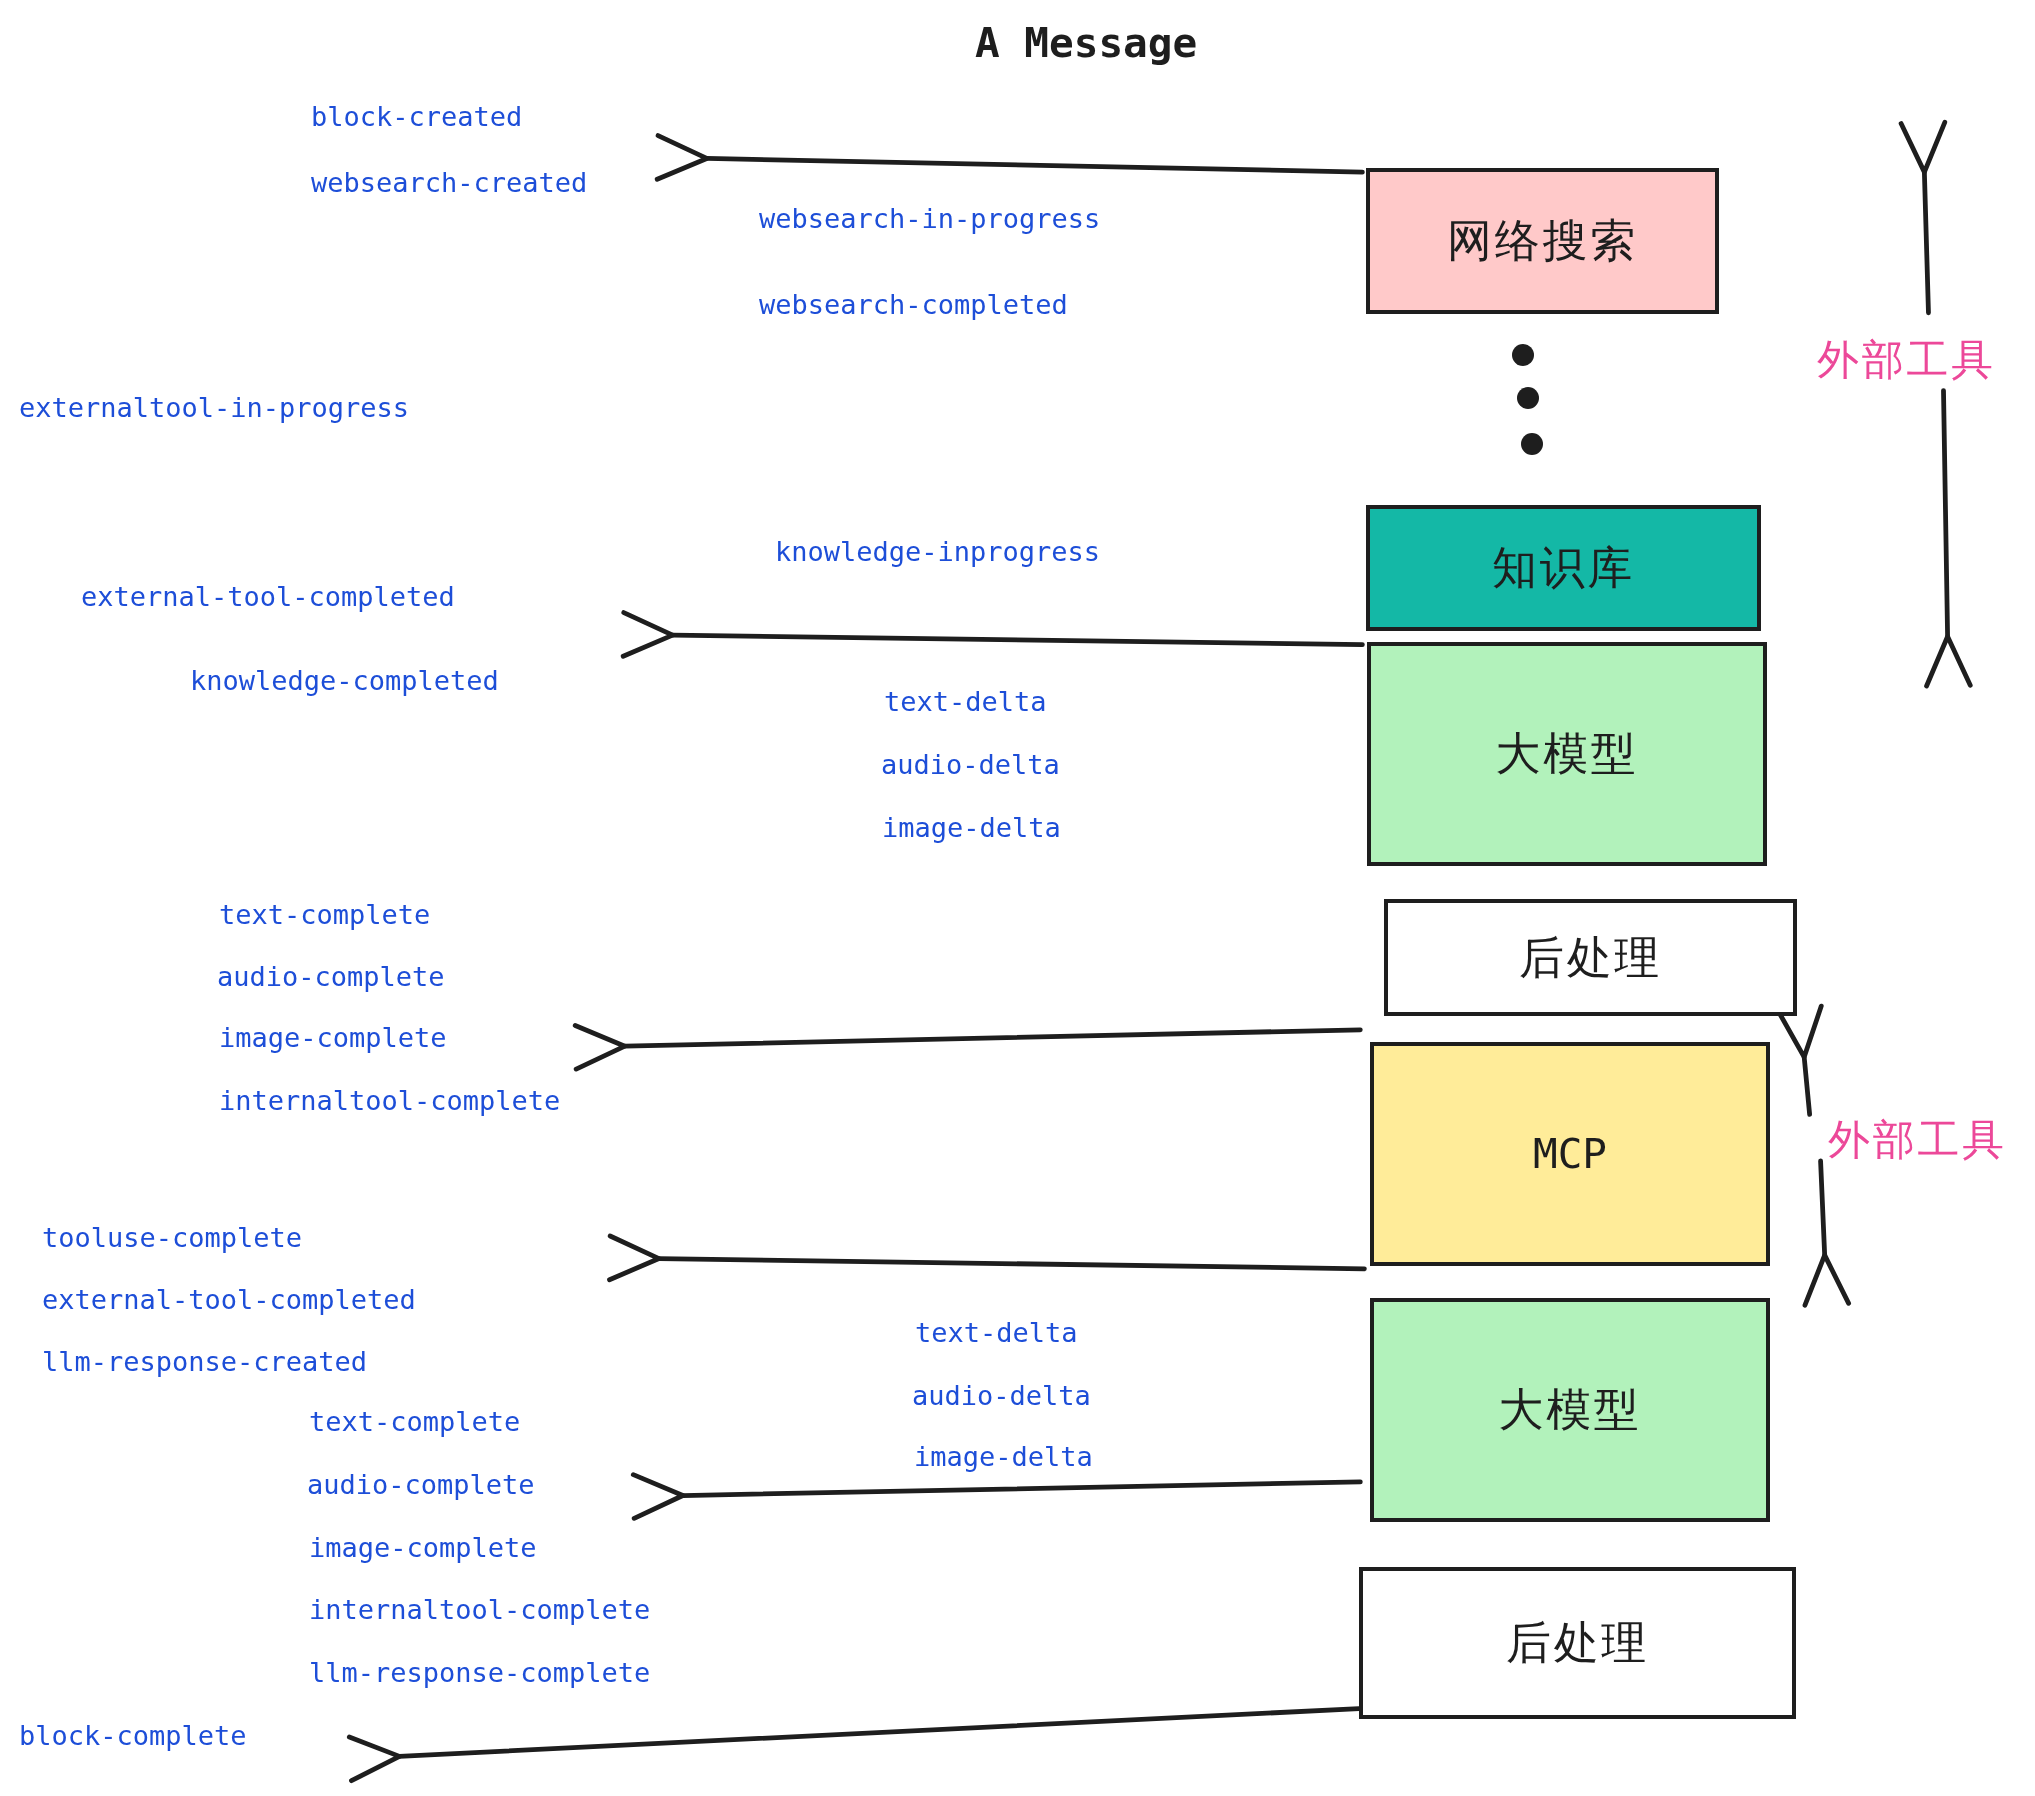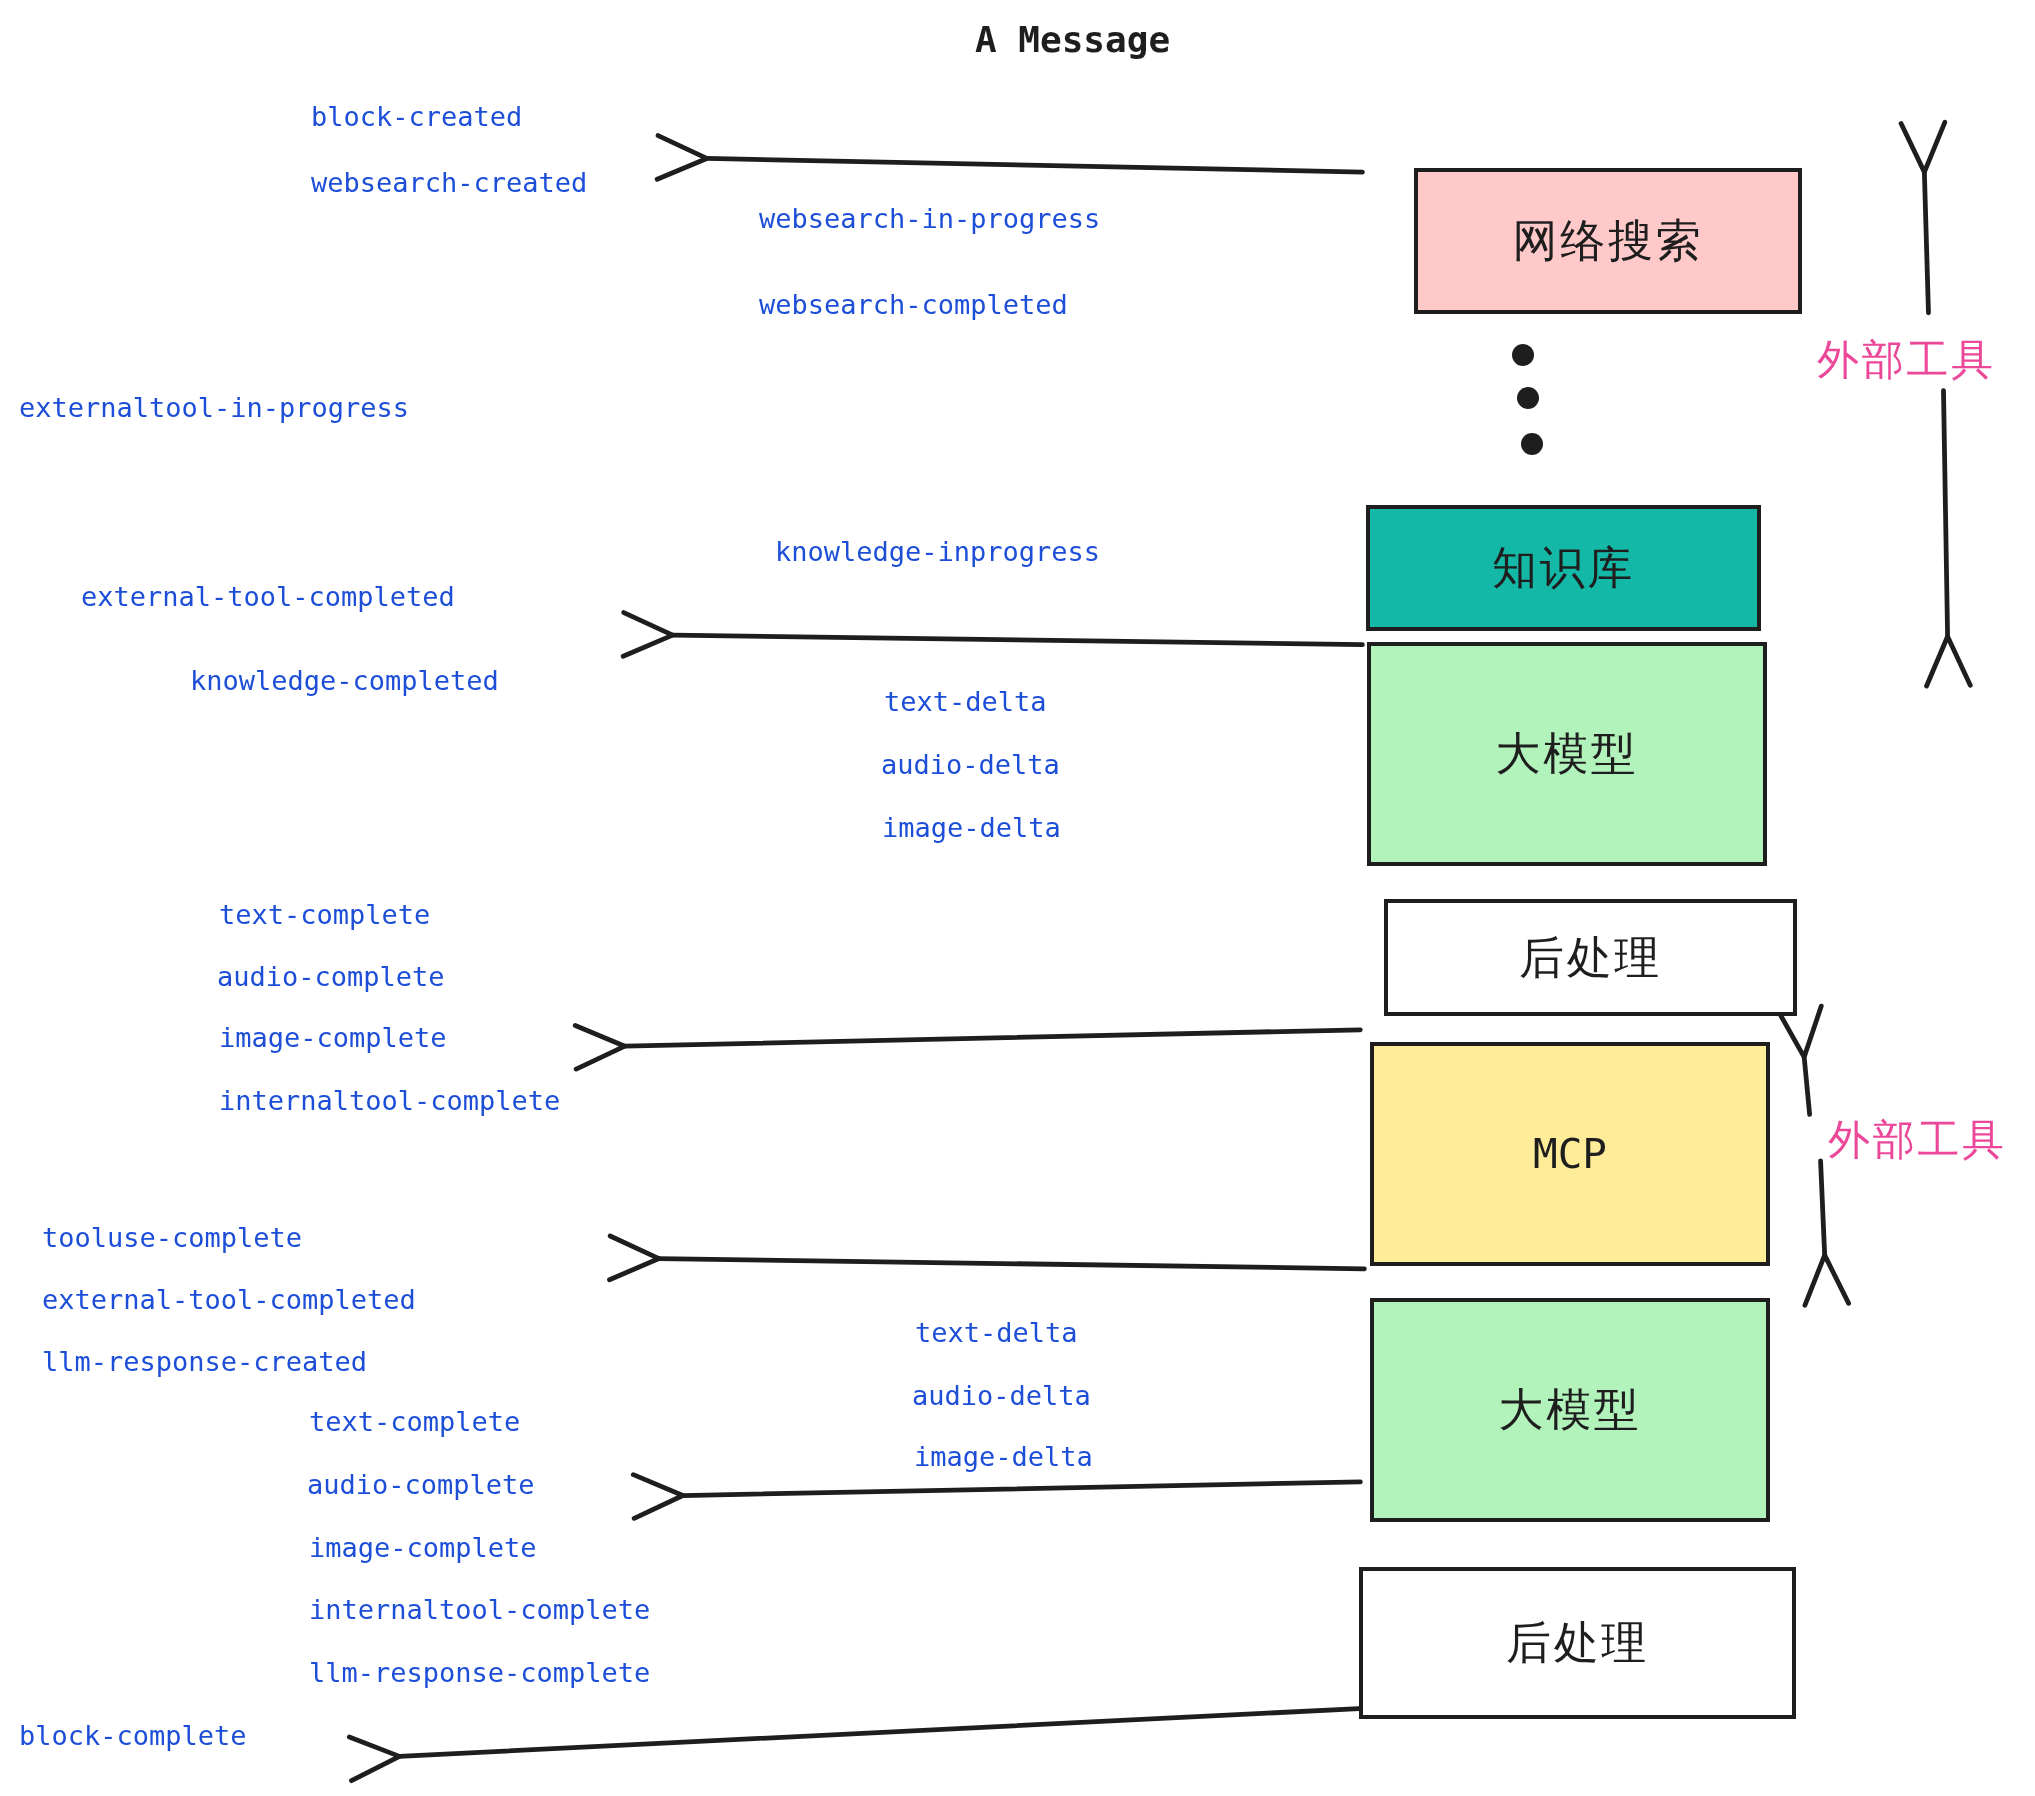--- a/index.html
+++ b/index.html
@@ -1,20 +1,20 @@
 <!DOCTYPE html>
 <html style="font-size:11px"><head>
 <meta charset="utf-8">
 <style>
   html,body{margin:0;padding:0;background:#ffffff;}
   #canvas{position:relative;width:2035px;height:1796px;background:#ffffff;overflow:hidden;
           font-family:"DejaVu Sans", sans-serif;color:#1e1e1e;}
   .evt{position:absolute;font-family:"DejaVu Sans Mono", monospace;font-size:27px;
        color:#1d4ed8;white-space:nowrap;line-height:1.1;}
-  .title{position:absolute;font-family:"DejaVu Sans Mono", monospace;font-size:36px;
+  .title{position:absolute;font-family:"DejaVu Sans Mono", monospace;font-size:41px;
          font-weight:bold;color:#1e1e1e;white-space:nowrap;}
   .box{position:absolute;box-sizing:border-box;border:4.1px solid #1e1e1e;
        display:flex;align-items:center;justify-content:center;background:#ffffff;}
   .box .lbl{font-family:"DejaVu Sans", sans-serif;font-size:45px;letter-spacing:2.7px;
             color:#1e1e1e;white-space:nowrap;}
   .box .lbl.mono{font-family:"DejaVu Sans Mono", monospace;letter-spacing:0;font-size:41px;text-align:center;}
   .side-label{position:absolute;font-family:"DejaVu Sans", sans-serif;font-size:42px;
               letter-spacing:2.7px;color:#ec4899;white-space:nowrap;}
   .dot{position:absolute;width:22px;height:22px;border-radius:50%;background:#1e1e1e;}
   svg.overlay{position:absolute;left:0;top:0;width:2035px;height:1796px;pointer-events:none;}
@@ -66,21 +66,21 @@
   <div class="evt" style="left:915px;top:1318px">text-delta</div>
   <div class="evt" style="left:912px;top:1381px">audio-delta</div>
   <div class="evt" style="left:914px;top:1442px">image-delta</div>
   <div class="evt" style="left:309px;top:1407px">text-complete</div>
   <div class="evt" style="left:307px;top:1470px">audio-complete</div>
   <div class="evt" style="left:309px;top:1533px">image-complete</div>
   <div class="evt" style="left:309px;top:1595px">internaltool-complete</div>
   <div class="evt" style="left:309px;top:1658px">llm-response-complete</div>
   <div class="evt" style="left:19px;top:1721px">block-complete</div>
 
-  <div class="box" style="left: 1366px; top: 168px; width: 388px; height: 146px; background: rgb(255, 201, 201); margin-left: 48px;">
+  <div class="box" style="left: 1366px; top: 168px; width: 353px; height: 146px; background: rgb(255, 201, 201);">
     <span class="lbl">网络搜索</span>
   </div>
 
   <div class="dot" style="left:1512px;top:344px"></div>
   <div class="dot" style="left:1517px;top:387px"></div>
   <div class="dot" style="left:1521px;top:433px"></div>
 
   <div class="box" style="left: 1366px; top: 505px; width: 395px; height: 126px; background: #14b8a6;">
     <span class="lbl">知识库</span>
   </div>

